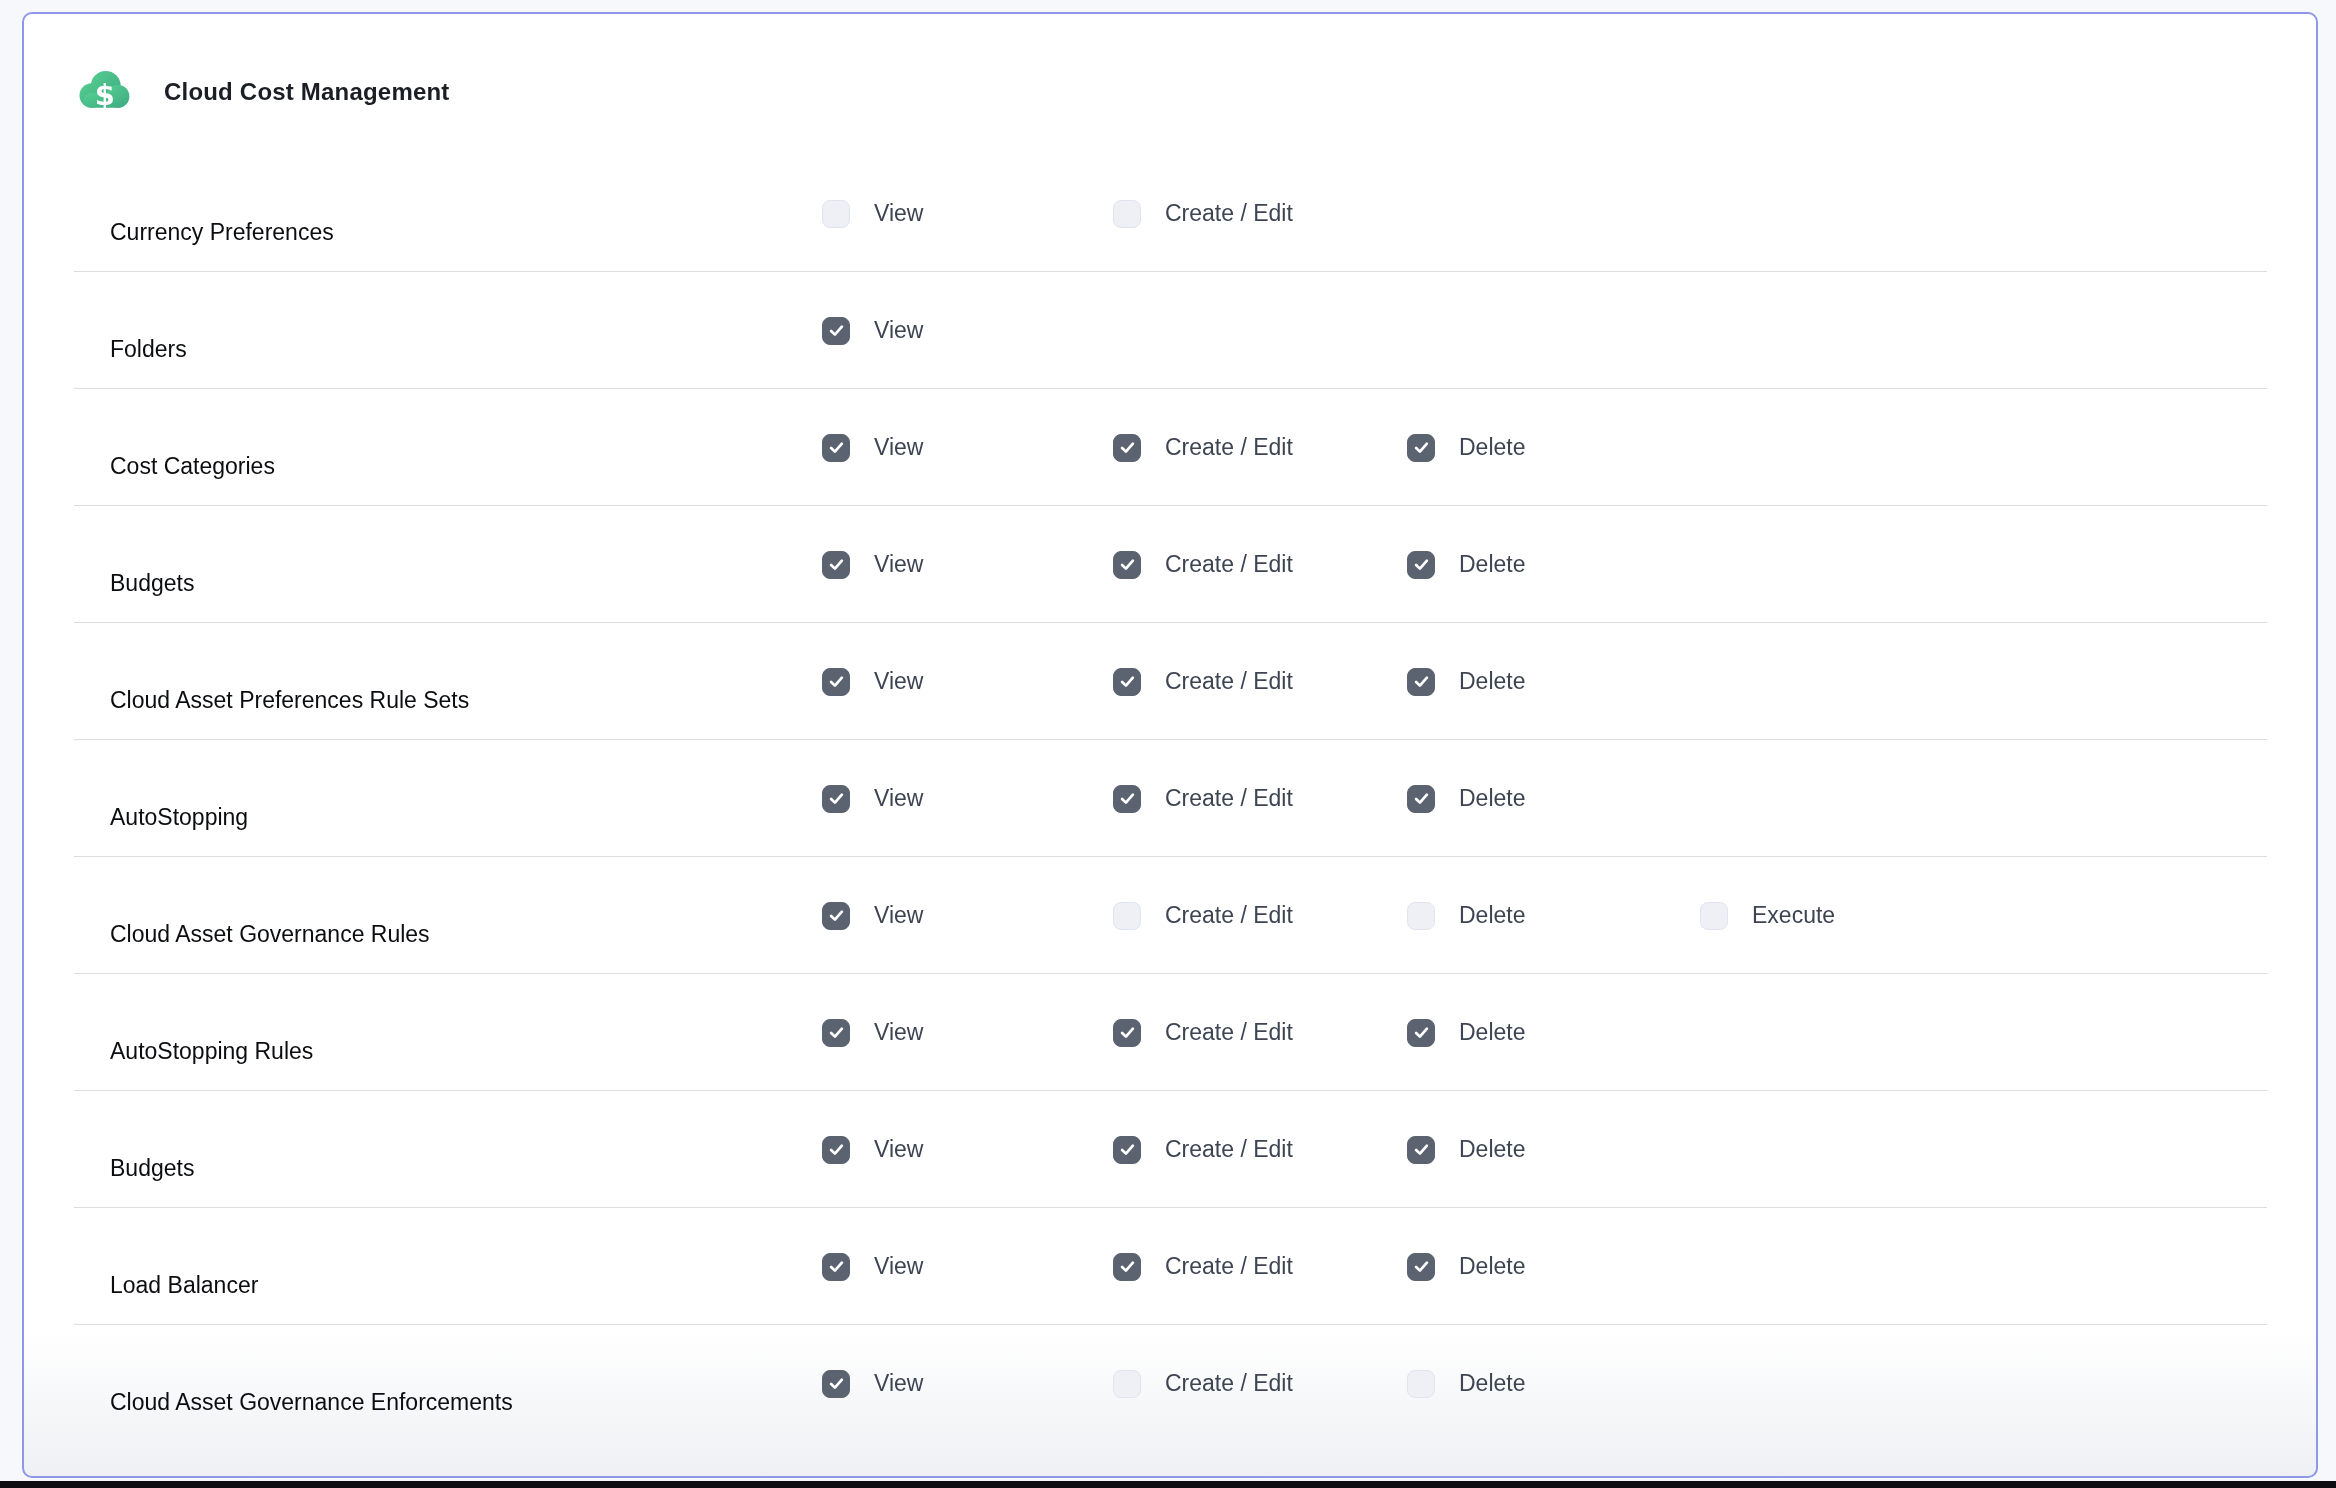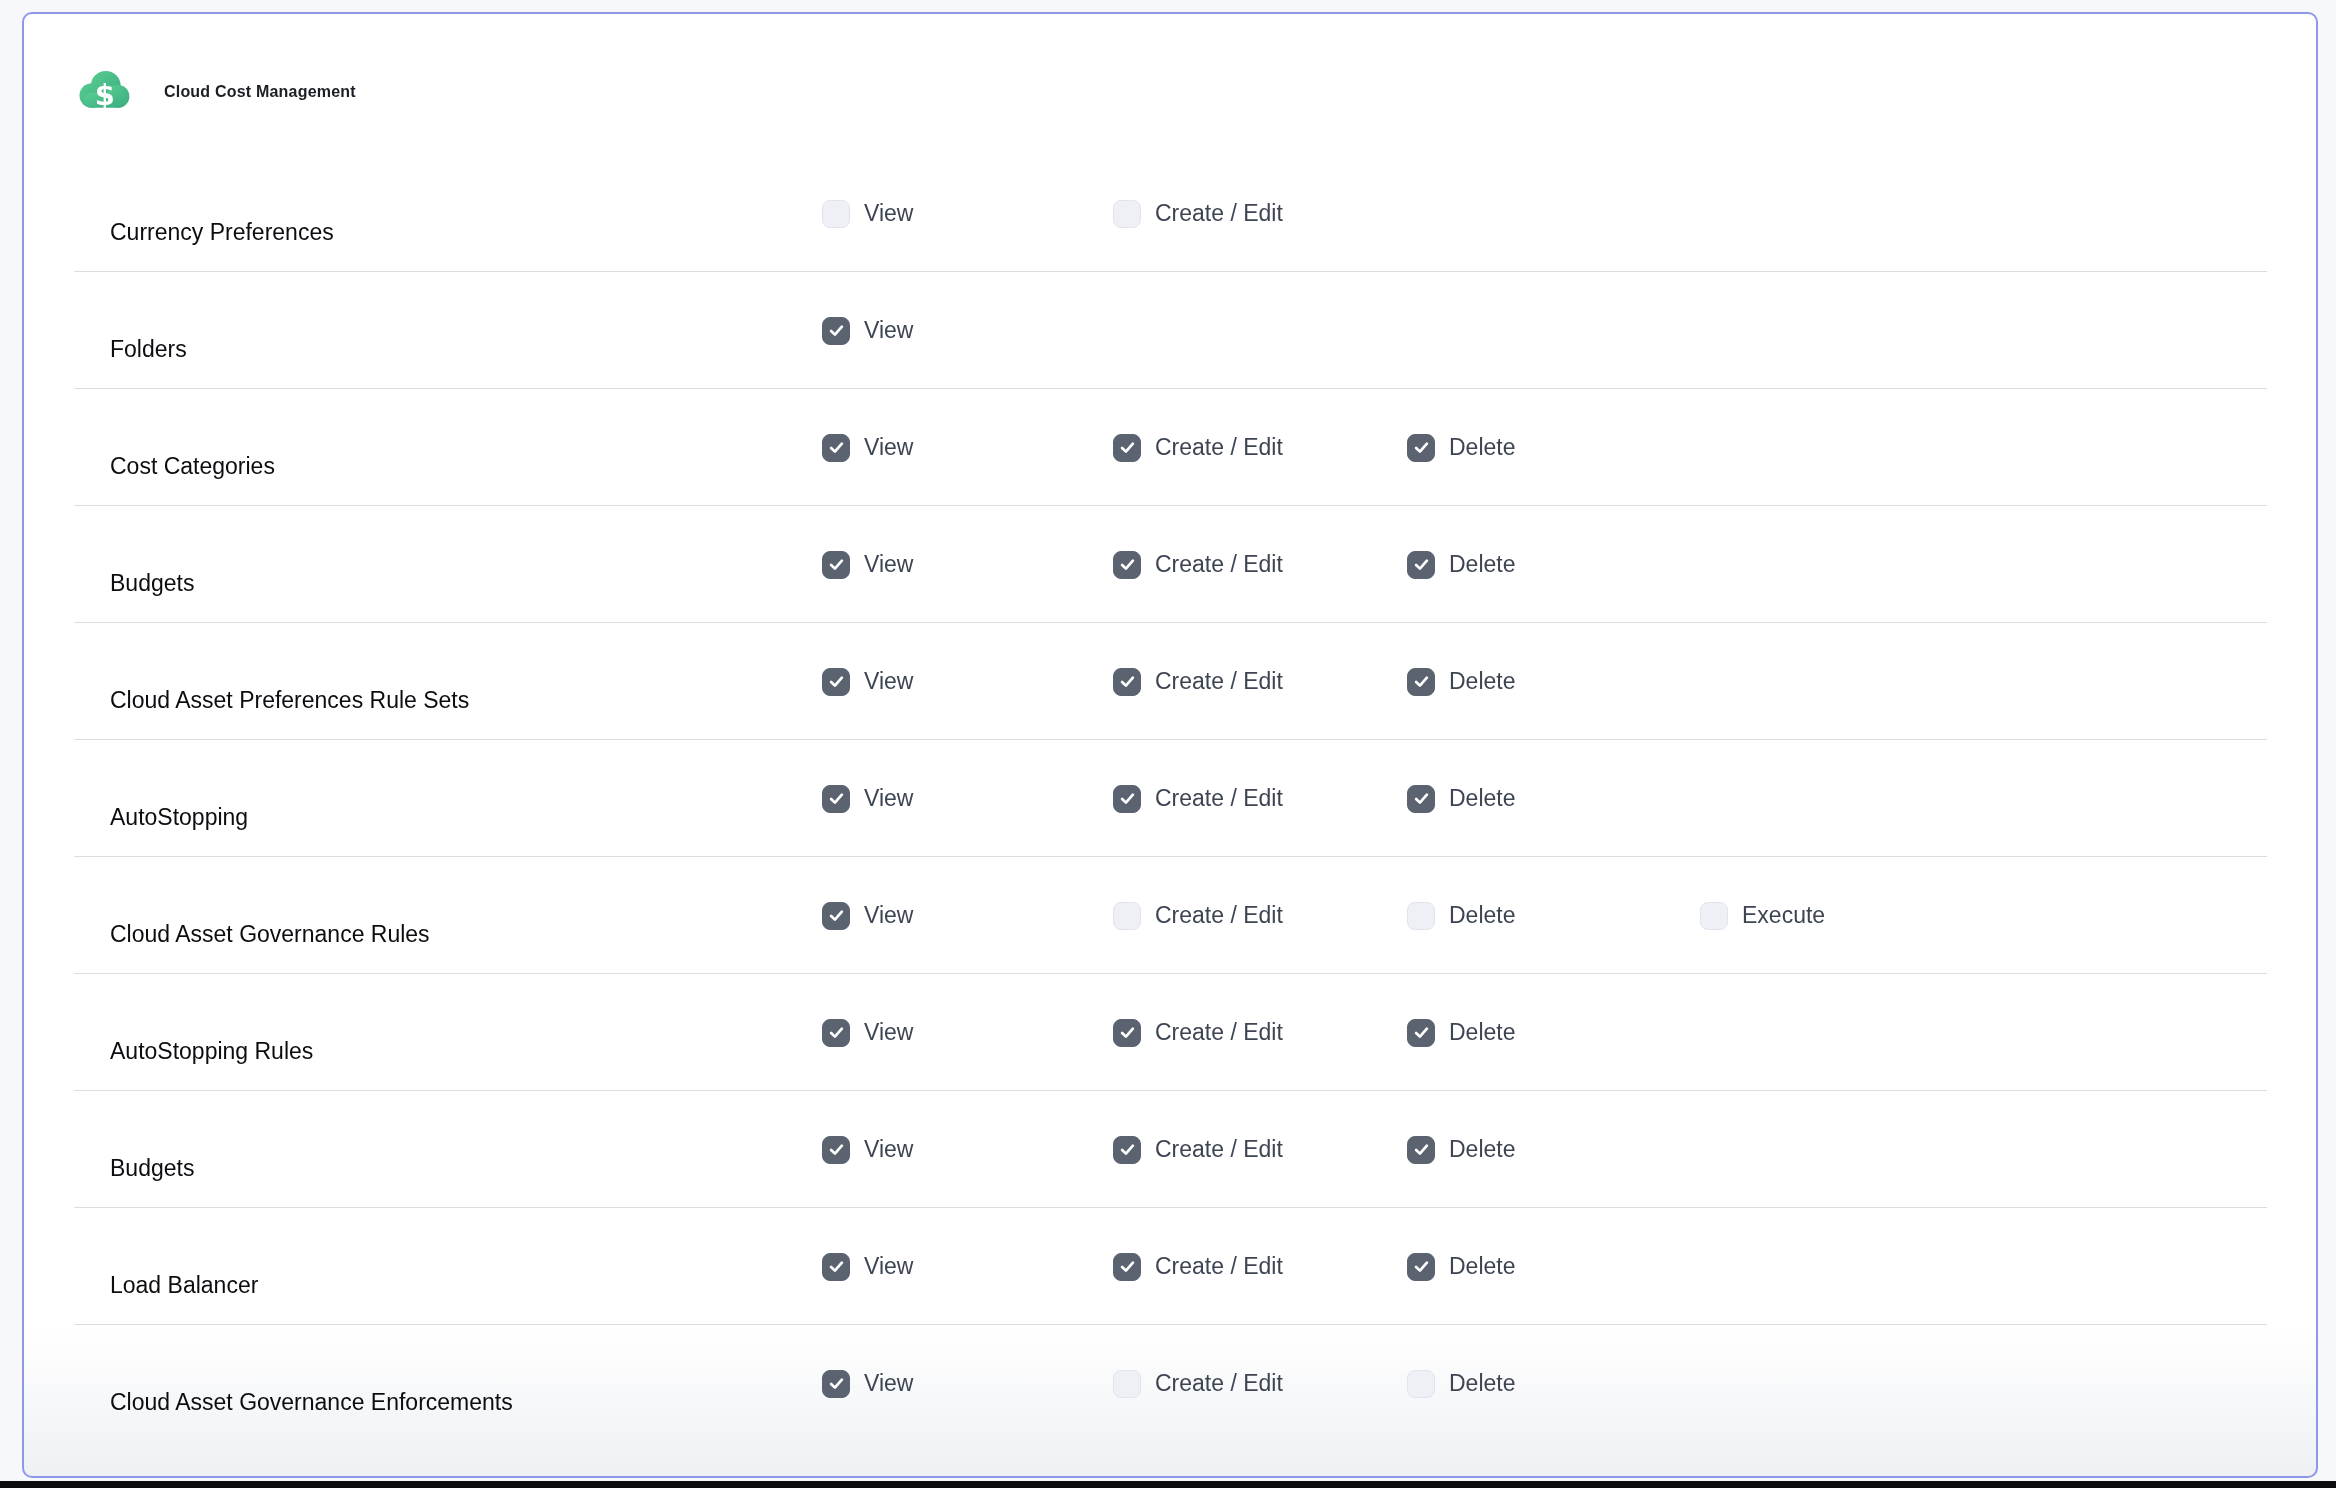--- a/index.html
+++ b/index.html
@@ -37,21 +37,21 @@
     align-items:center;
     padding:14px 0 0 52px;
   }
   .module-icon{
     width:56px;height:46px;
     display:inline-flex;align-items:center;justify-content:center;
     flex:0 0 auto;
   }
   .module-title{
     margin-left:32px;
-    font-size:16px;
+    font-size:24px;
     font-weight:700;
     color:var(--title-color);
     letter-spacing:.2px;
   }
   .rows{position:relative;}
   .row{
     position:relative;
     height:117px;
   }
   .row::after{
@@ -69,21 +69,21 @@
     font-size:23px;
     color:var(--row-label);
     margin-top:18px;
   }
   .perm{
     position:absolute;
     top:50%;
     transform:translateY(-50%);
     display:flex;
     align-items:center;
-    gap:14px;
+    gap:24px;
     cursor:pointer;
   }
   .cb{
     width:28px;height:28px;
     border-radius:8px;
     background:var(--checkbox-unchecked-bg);
     border:1.5px solid var(--checkbox-unchecked-border);
     display:inline-flex;
     align-items:center;
     justify-content:center;

